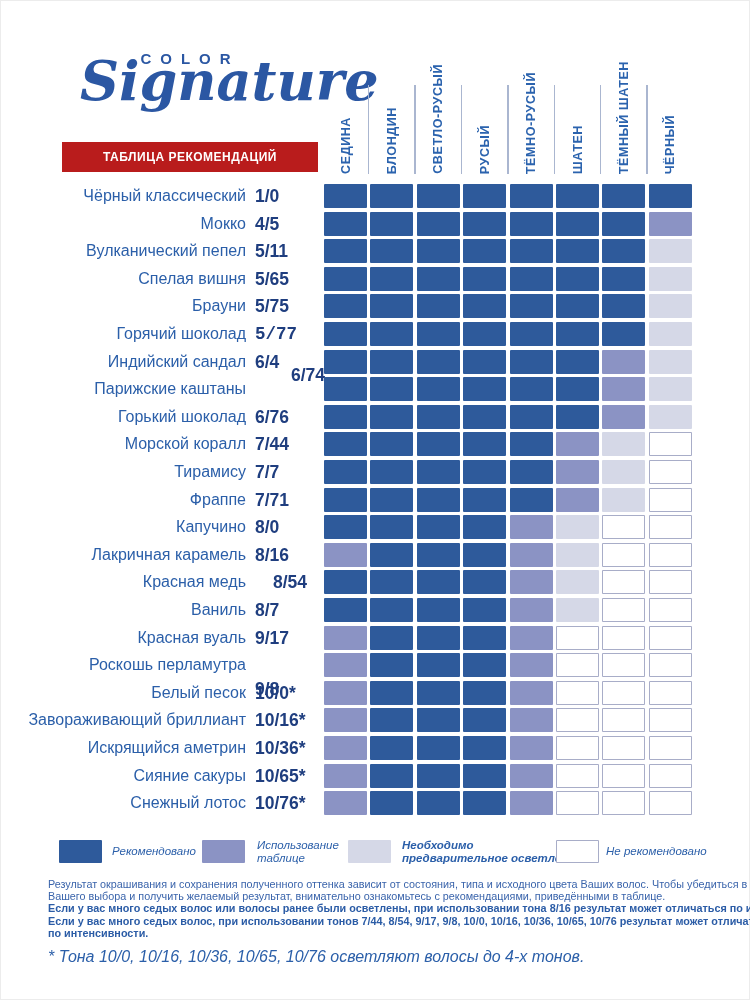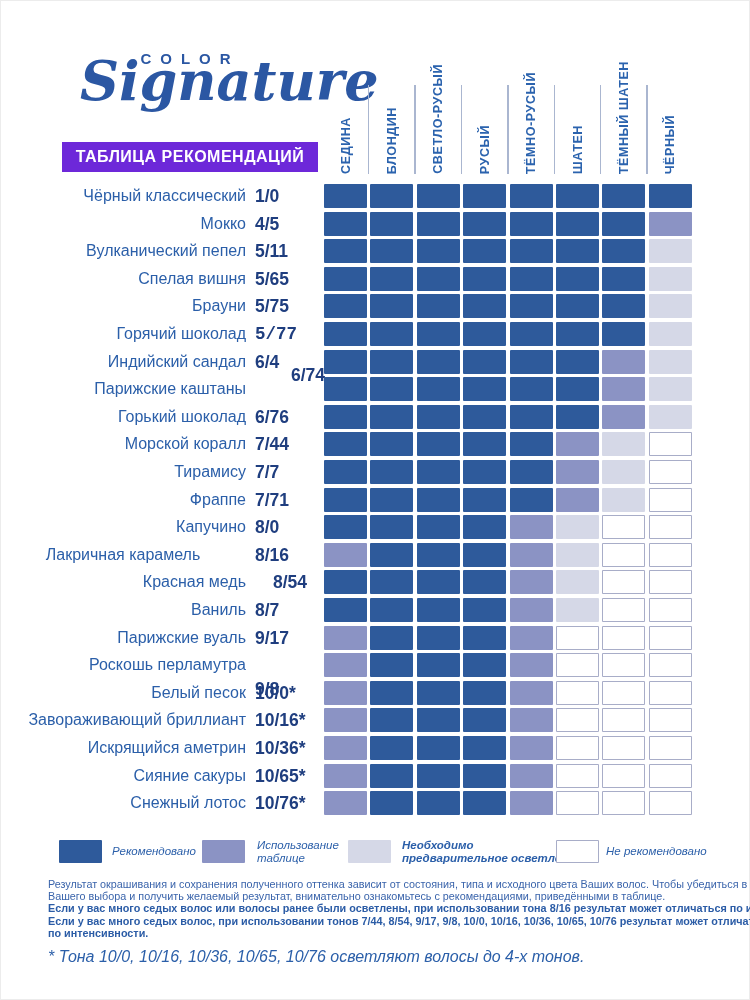--- a/index.html
+++ b/index.html
@@ -14,22 +14,22 @@
     font-size:15px;font-weight:bold;letter-spacing:9px;color:#2b57a3;
   }
   .logo-script{
     position:absolute;left:80px;top:52px;width:240px;text-align:center;
     font-family:"DejaVu Serif",serif;font-style:italic;font-weight:bold;
     font-size:54px;color:#2b57a3;line-height:1.1;
   }
   
   .banner{
     position:absolute;left:62px;top:142px;width:256px;height:30px;
-    background:#6d28d9;color:#ffffff;display:flex;align-items:center;justify-content:center;
-    font-size:16px;font-weight:bold;letter-spacing:0.5px;
+    background:#b91c1c;color:#ffffff;display:flex;align-items:center;justify-content:center;
+    font-size:12px;font-weight:bold;letter-spacing:0.5px;
   }
   
   .col-header{
     position:absolute;top:58px;height:116px;width:20px;
     display:flex;align-items:flex-end;justify-content:center;
   }
   .col-header span{
     writing-mode:vertical-rl;transform:rotate(180deg);white-space:nowrap;
     font-size:12.5px;font-weight:bold;letter-spacing:0.6px;color:#2b63ae;
   }
@@ -255,21 +255,21 @@
         <div class="cell R" style="left: 324px; top: 515.2px;"></div>
         <div class="cell R" style="left: 370.4px; top: 515.2px;"></div>
         <div class="cell R" style="left: 416.8px; top: 515.2px;"></div>
         <div class="cell R" style="left: 463.2px; top: 515.2px;"></div>
         <div class="cell P" style="left: 509.6px; top: 515.2px;"></div>
         <div class="cell L" style="left: 556px; top: 515.2px;"></div>
         <div class="cell N" style="left: 602.4px; top: 515.2px;"></div>
         <div class="cell N" style="left: 648.8px; top: 515.2px;"></div>
       </div>
       <div>
-        <div class="row-label" style="top: 542.8px; text-align: center;">Лакричная карамель</div>
+        <div class="row-label" style="top: 542.8px;">Лакричная карамель</div>
         <div class="row-code" style="top: 542.8px;">8/16</div>
         <div class="cell P" style="left: 324px; top: 542.8px;"></div>
         <div class="cell R" style="left: 370.4px; top: 542.8px;"></div>
         <div class="cell R" style="left: 416.8px; top: 542.8px;"></div>
         <div class="cell R" style="left: 463.2px; top: 542.8px;"></div>
         <div class="cell P" style="left: 509.6px; top: 542.8px;"></div>
         <div class="cell L" style="left: 556px; top: 542.8px;"></div>
         <div class="cell N" style="left: 602.4px; top: 542.8px;"></div>
         <div class="cell N" style="left: 648.8px; top: 542.8px;"></div>
       </div>
@@ -291,21 +291,21 @@
         <div class="cell R" style="left: 324px; top: 598px;"></div>
         <div class="cell R" style="left: 370.4px; top: 598px;"></div>
         <div class="cell R" style="left: 416.8px; top: 598px;"></div>
         <div class="cell R" style="left: 463.2px; top: 598px;"></div>
         <div class="cell P" style="left: 509.6px; top: 598px;"></div>
         <div class="cell L" style="left: 556px; top: 598px;"></div>
         <div class="cell N" style="left: 602.4px; top: 598px;"></div>
         <div class="cell N" style="left: 648.8px; top: 598px;"></div>
       </div>
       <div>
-        <div class="row-label" style="top: 625.6px;">Парижские вуаль</div>
+        <div class="row-label" style="top: 625.6px;">Красная вуаль</div>
         <div class="row-code" style="top: 625.6px;">9/17</div>
         <div class="cell P" style="left: 324px; top: 625.6px;"></div>
         <div class="cell R" style="left: 370.4px; top: 625.6px;"></div>
         <div class="cell R" style="left: 416.8px; top: 625.6px;"></div>
         <div class="cell R" style="left: 463.2px; top: 625.6px;"></div>
         <div class="cell P" style="left: 509.6px; top: 625.6px;"></div>
         <div class="cell N" style="left: 556px; top: 625.6px;"></div>
         <div class="cell N" style="left: 602.4px; top: 625.6px;"></div>
         <div class="cell N" style="left: 648.8px; top: 625.6px;"></div>
       </div>

